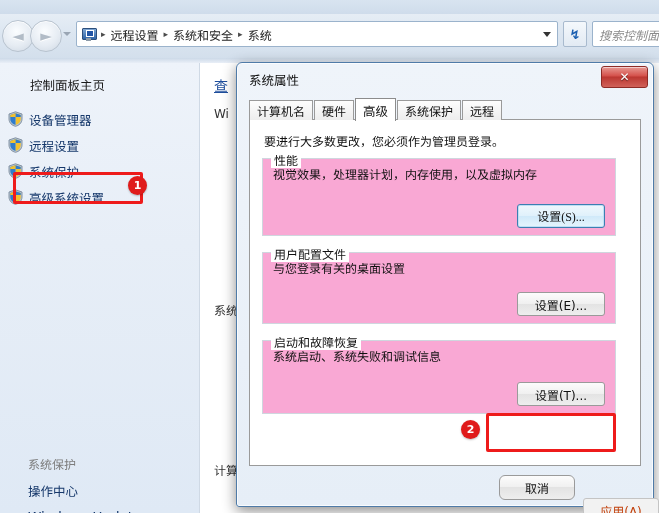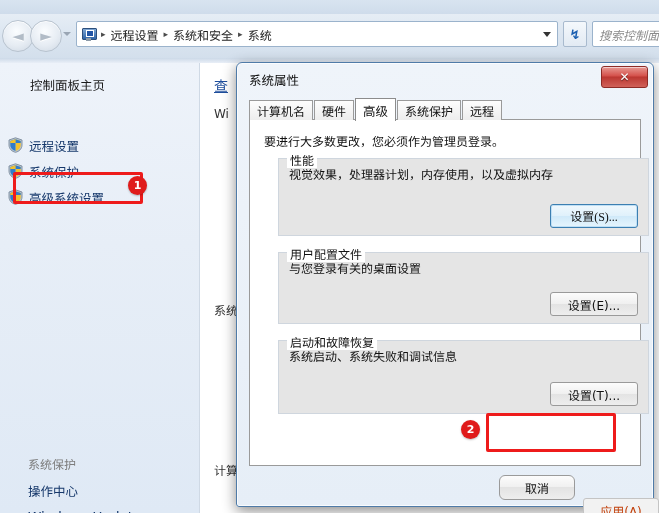--- a/index.html
+++ b/index.html
@@ -195,22 +195,22 @@
     position:absolute;left:12px;top:56px;width:390px;height:345px;
     background:#fff;border:1px solid #9a9a9a;
   }
 
   .intro{
     position:absolute;left:14px;top:12px;font-size:12px;color:#111;white-space:nowrap;
   }
 
   
   .group{
-    position:absolute;left:28px;width:352px;
-    border:1px solid #cfd6de;background:#e5e5e5;padding-left:17px;
+    position:absolute;left:12px;width:352px;
+    border:1px solid #cfd6de;background:#f9a8d4;
   }
   .group-title{
     position:absolute;left:8px;top:-8px;background:#fff;padding:0 3px;
     font-size:12px;color:#111;white-space:nowrap;
   }
   .group-desc{
     position:absolute;left:10px;top:6px;font-size:12px;color:#111;white-space:nowrap;
   }
   #group-performance{top:38px;height:76px;}
   #group-profiles{top:132px;height:70px;}
@@ -311,20 +311,32 @@
   <div id="content-pane">
     <div id="content-title">查</div>
     <div id="content-sub">Wi</div>
     <div id="content-sec1">系统</div>
     <div id="content-sec2">计算机</div>
   </div>
 
   <div id="left-pane">
     <div id="cp-home">控制面板主页</div>
 
+    <div class="side-link" id="side-1">
+      <span class="shield">
+        <svg width="15" height="16" viewBox="0 0 15 16">
+          <path d="M7.5 0.8 L14 3 V8 C14 12 10.8 14.6 7.5 15.3 C4.2 14.6 1 12 1 8 V3 Z" fill="#b9c6d4" stroke="#7c8b9c" stroke-width="0.9"></path>
+          <path d="M7.5 2.2 L12.7 4 V8 C12.7 11.2 10.2 13.3 7.5 13.9 Z" fill="#f2c12e"></path>
+          <path d="M7.5 2.2 L2.3 4 V8 C2.3 11.2 4.8 13.3 7.5 13.9 Z" fill="#2f7ccc"></path>
+          <path d="M7.5 2.2 L12.7 4 V5.9 H7.5 Z" fill="#2f7ccc"></path>
+          <path d="M2.3 4 L7.5 2.2 V5.9 H2.3 Z" fill="#f2c12e"></path>
+        </svg>
+      </span>
+      <span class="side-label">设备管理器</span>
+    </div>
 
     <div class="side-link" id="side-2">
       <span class="shield">
         <svg width="15" height="16" viewBox="0 0 15 16">
           <path d="M7.5 0.8 L14 3 V8 C14 12 10.8 14.6 7.5 15.3 C4.2 14.6 1 12 1 8 V3 Z" fill="#b9c6d4" stroke="#7c8b9c" stroke-width="0.9"></path>
           <path d="M7.5 2.2 L12.7 4 V8 C12.7 11.2 10.2 13.3 7.5 13.9 Z" fill="#f2c12e"></path>
           <path d="M7.5 2.2 L2.3 4 V8 C2.3 11.2 4.8 13.3 7.5 13.9 Z" fill="#2f7ccc"></path>
           <path d="M7.5 2.2 L12.7 4 V5.9 H7.5 Z" fill="#2f7ccc"></path>
           <path d="M2.3 4 L7.5 2.2 V5.9 H2.3 Z" fill="#f2c12e"></path>
         </svg>

